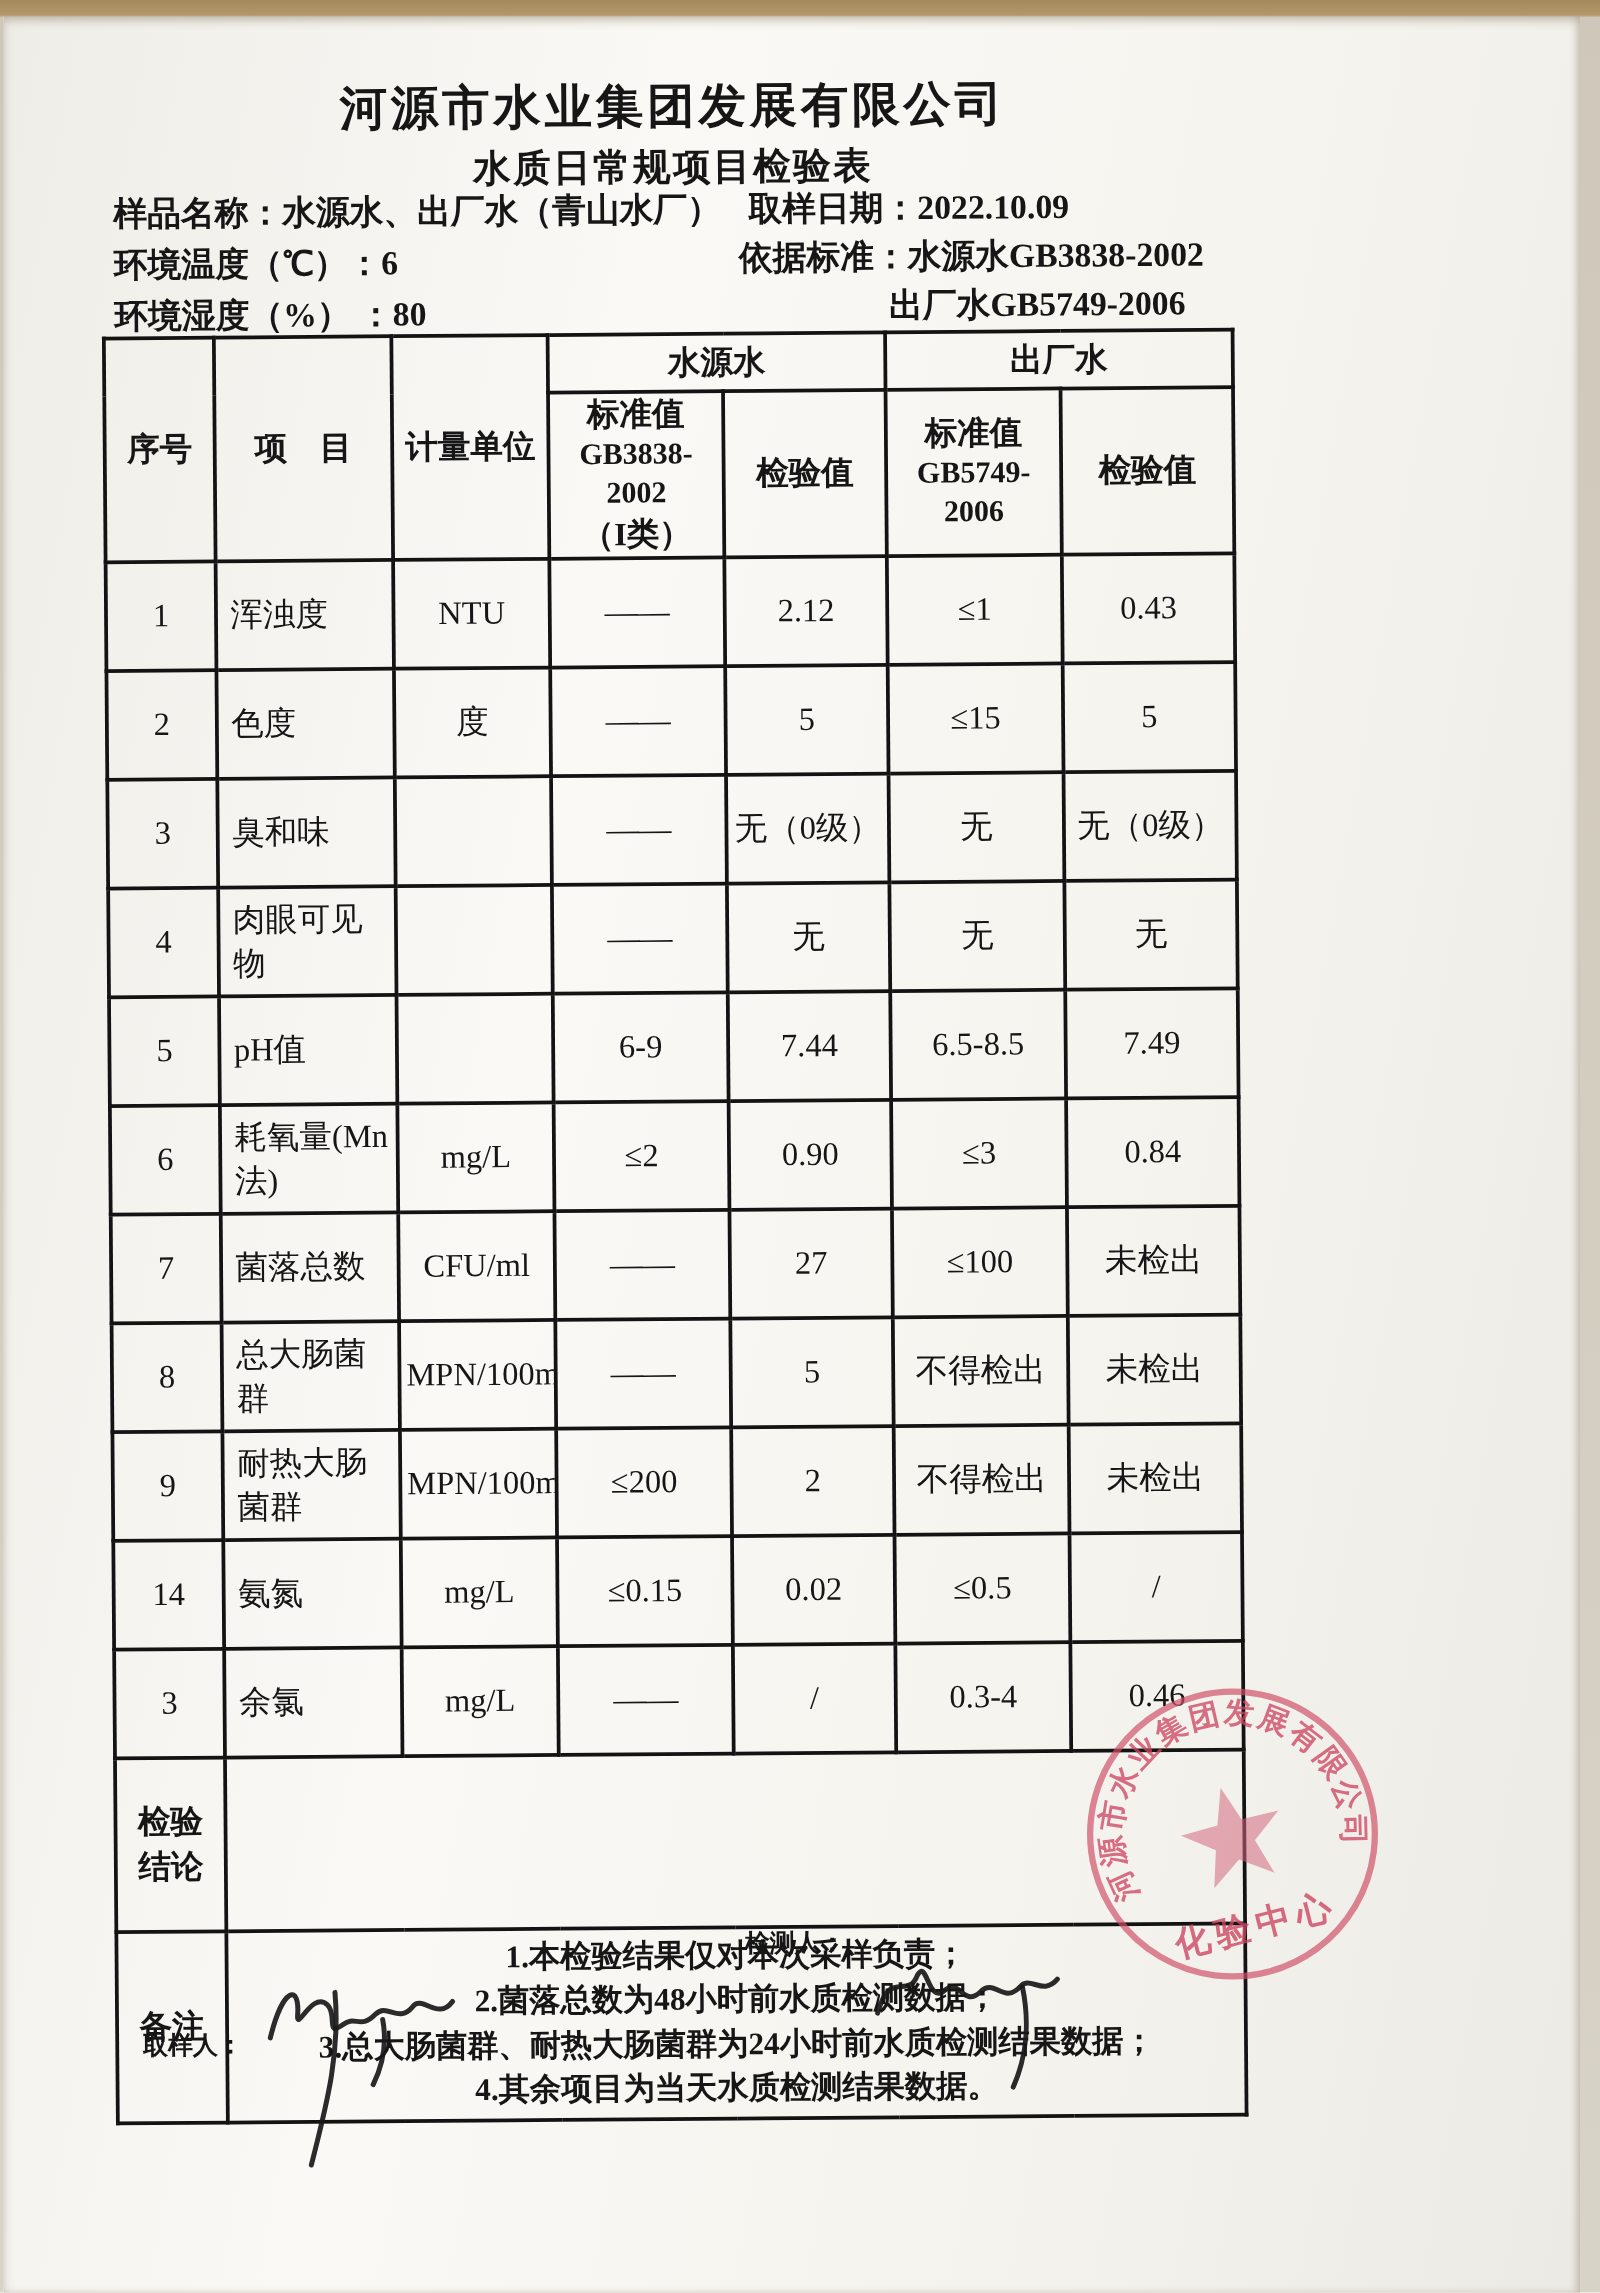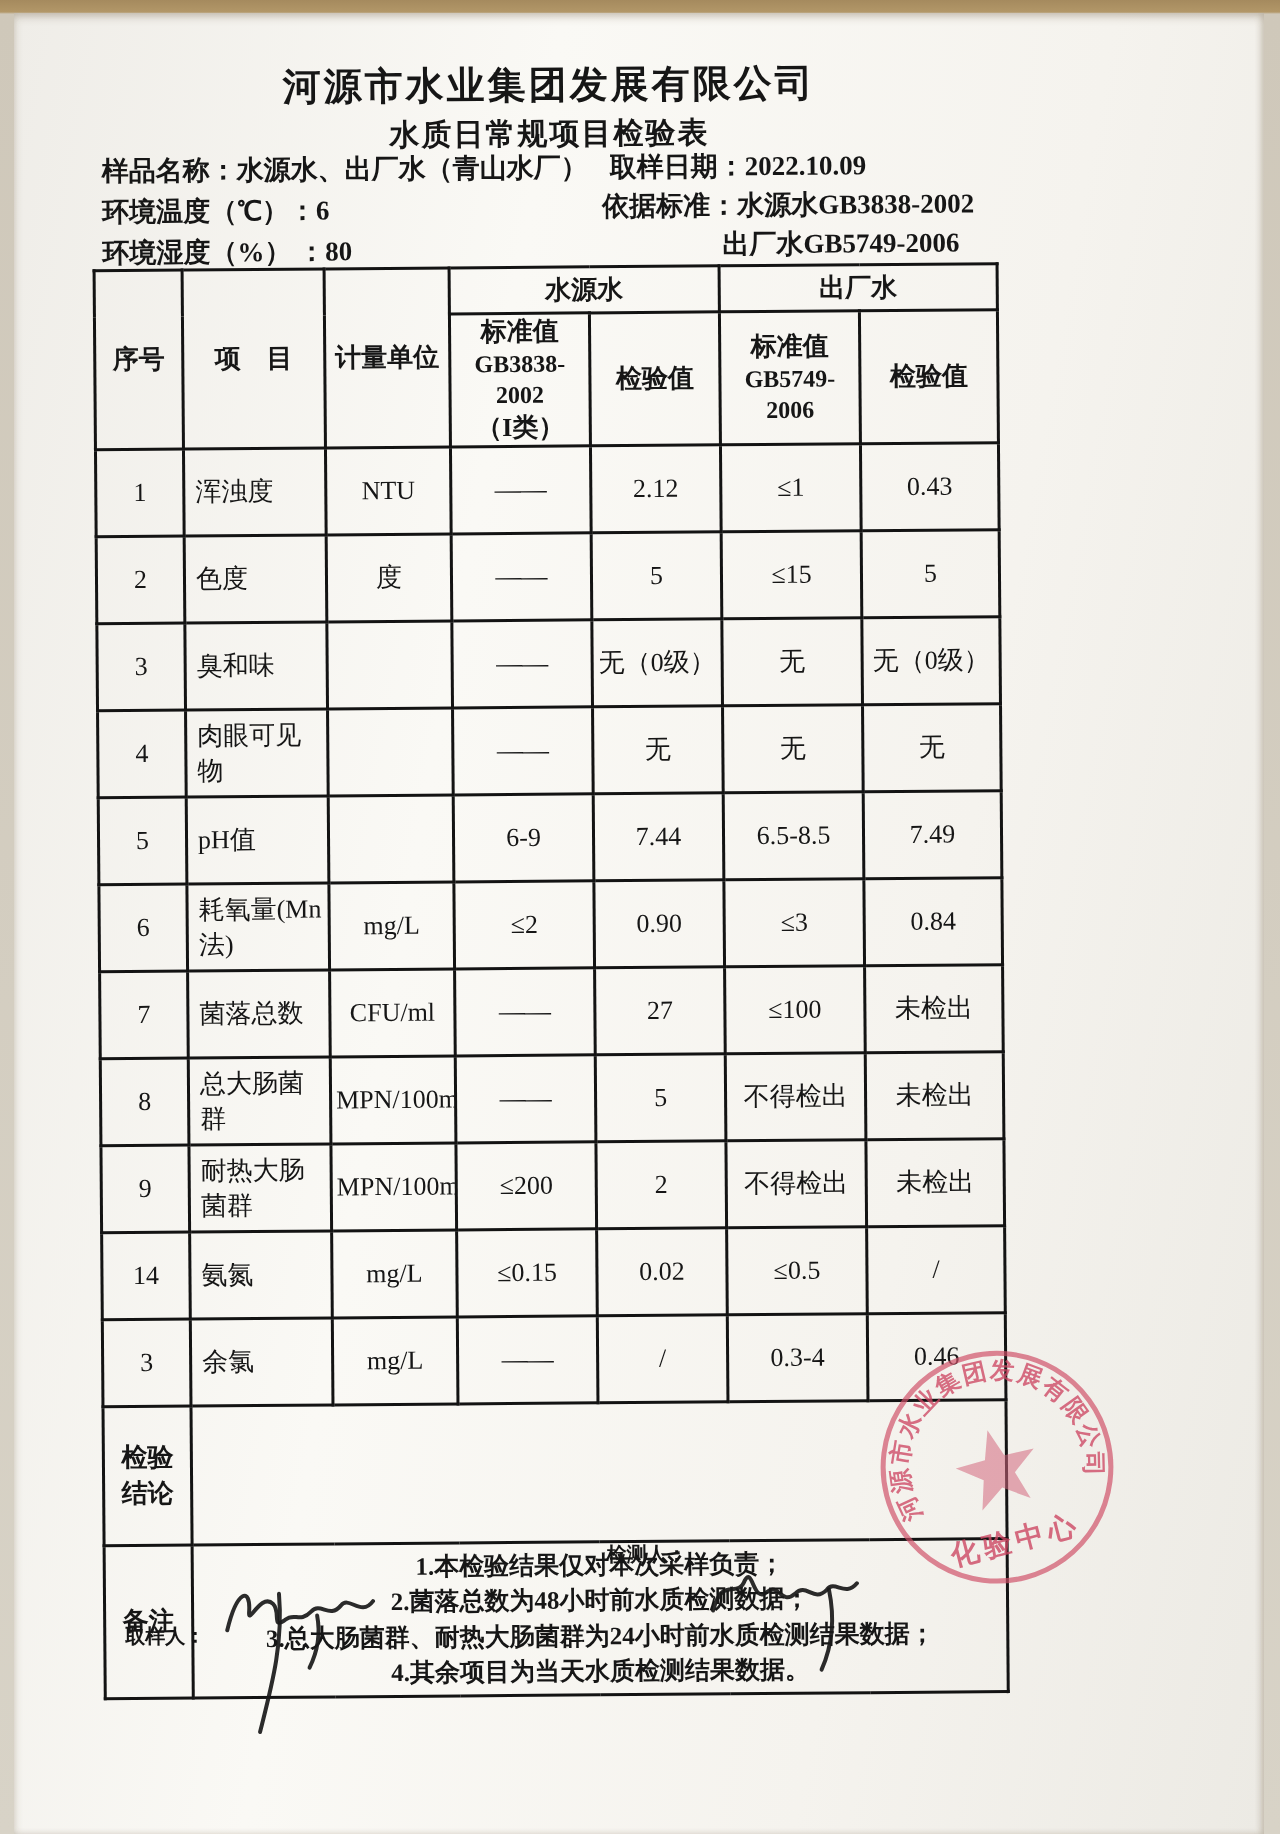--- a/index.html
+++ b/index.html
@@ -5,21 +5,20 @@
   html,body{margin:0;padding:0;}
   body{
     width:1280px;height:1834px;position:relative;overflow:hidden;
     background:linear-gradient(180deg,#a58a5e 0px,#b29768 12px,#cfc8ba 14px,#d8d3c7 100%);
     font-family:"Liberation Serif", serif;color:#161616;
   }
   .page{
     position:absolute;top:13px;left:3px;right:16px;bottom:0;
     background:linear-gradient(100deg,#efede8 0%,#faf9f5 35%,#f5f3ee 70%,#eceae4 100%);
     box-shadow:inset 0 4px 8px rgba(90,70,40,.25), inset -3px 0 6px rgba(120,100,70,.2);
-    margin-left:11px;
   }
   .sheet{position:absolute;inset:0;transform:rotate(-0.45deg);transform-origin:50% 38%;}
   .title{position:absolute;top:46px;left:90px;width:900px;text-align:center;
     font-size:38px;font-weight:bold;letter-spacing:3px;}
   .subtitle{position:absolute;top:100px;left:90px;width:900px;text-align:center;
     font-size:30px;font-weight:bold;letter-spacing:2px;}
   .meta{position:absolute;font-size:27px;font-weight:600;white-space:nowrap;}
   .m-sample{top:136px;left:92px;}
   .m-date{top:136px;left:600px;}
   .m-temp{top:177px;left:92px;}

